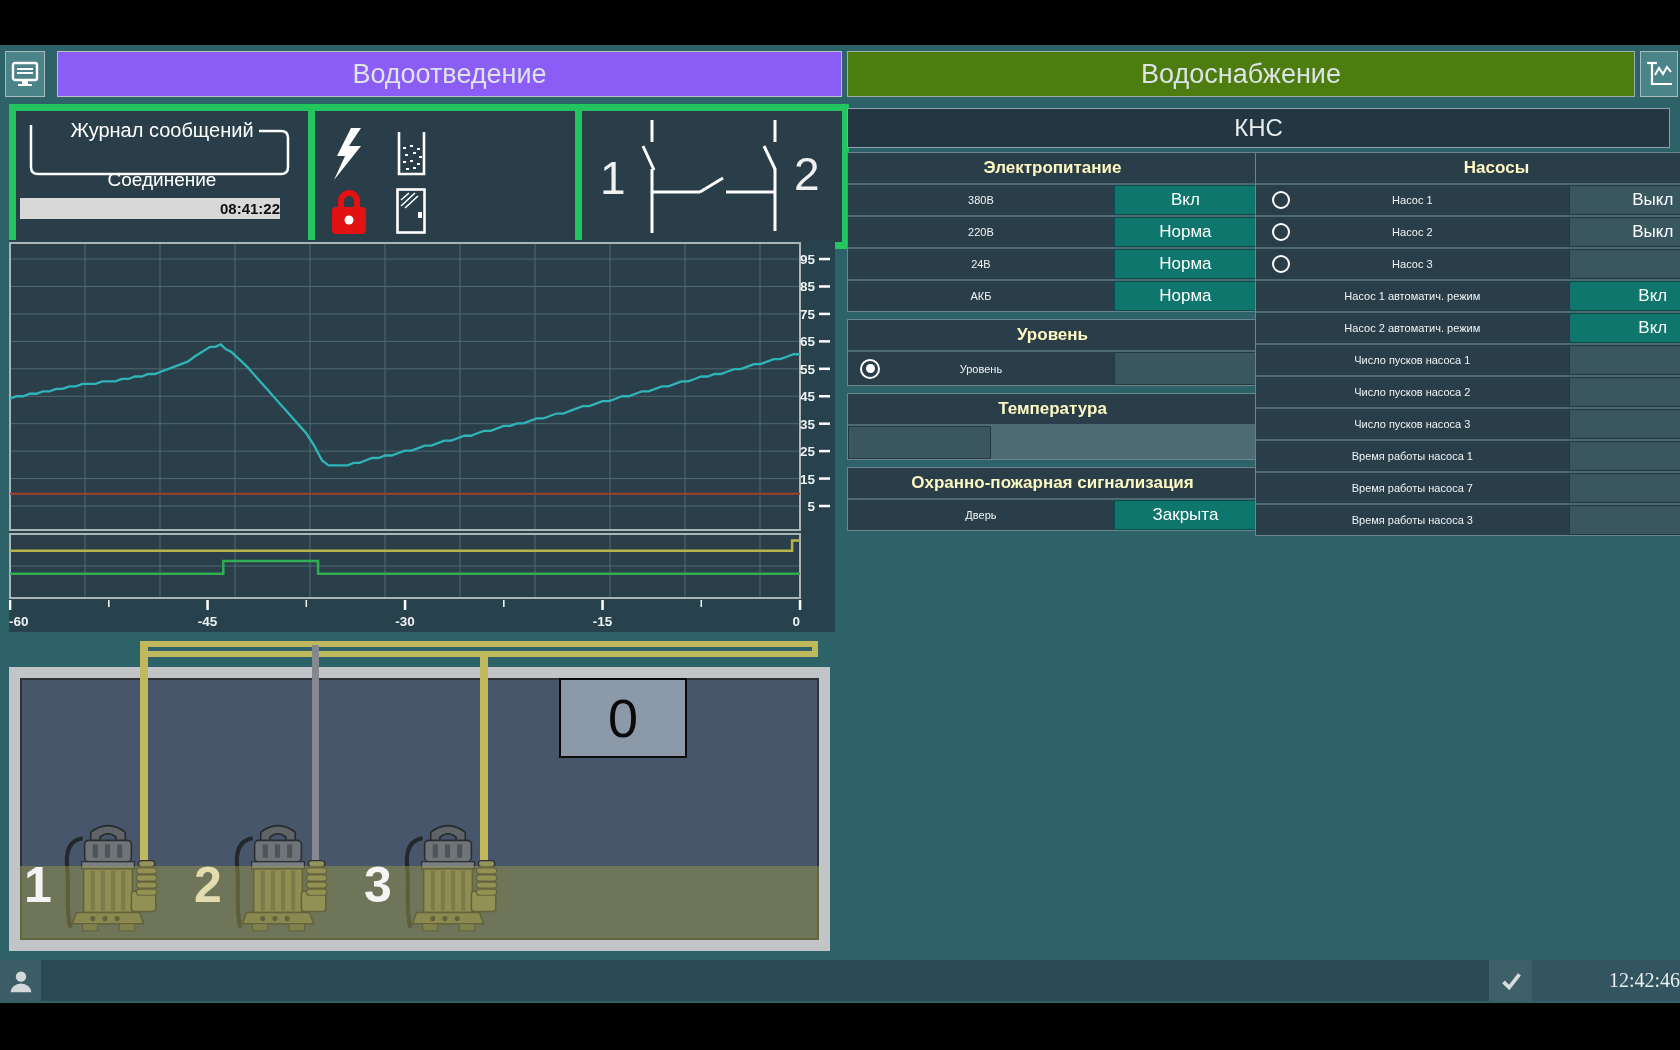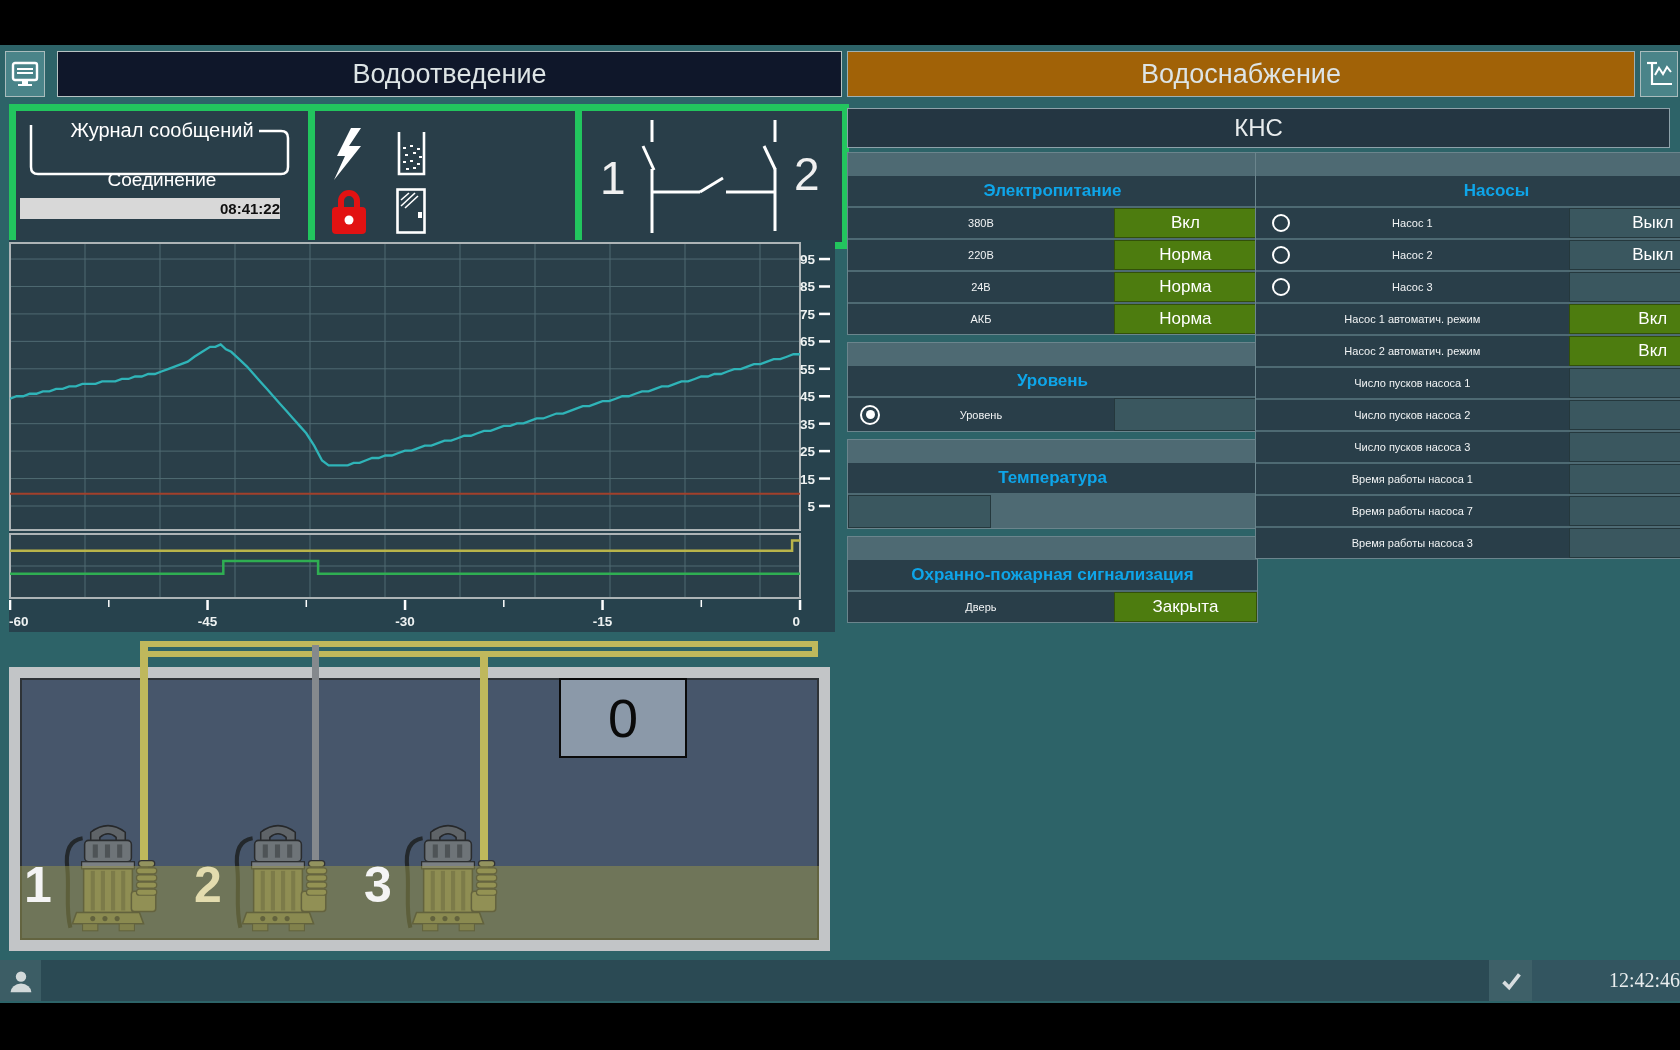--- a/index.html
+++ b/index.html
@@ -5,43 +5,43 @@
   html,body{margin:0;padding:0;background:#000;}
   #stage{position:relative;width:1680px;height:1050px;background:#000;overflow:hidden;
          font-family:"Liberation Sans",sans-serif;}
   .abs{position:absolute;}
   .bg-app{position:absolute;left:0;top:45px;width:1680px;height:958px;background:#2d6368;}
   
   .hdr-btn{position:absolute;top:51px;height:44px;background:#4a8489;border:1px solid #a9bcbd;
            display:flex;align-items:center;justify-content:center;cursor:pointer;}
   .tab{position:absolute;top:51px;height:44px;display:flex;align-items:center;justify-content:center;
        font-size:27px;color:#dde4e5;border:1px solid #b7c3c3;cursor:pointer;}
-  .tab-active{background:#0f172a;}
-  .tab-idle{background:#a16207;border-color:#9fb0b2;}
+  .tab-active{background:#8b5cf6;}
+  .tab-idle{background:#4d7c0f;border-color:#9fb0b2;}
   
   .panel{position:absolute;background:#293e49;border:7px solid #22c55e;}
   .chartpanel{background:#27424d;border:none;}
   
   .journal-text{position:absolute;left:0;top:8px;width:100%;text-align:center;color:#fff;font-size:20px;}
   .conn-label{position:absolute;left:0;top:58px;width:100%;text-align:center;color:#fff;font-size:19px;}
   .time-field{position:absolute;left:4px;top:87px;width:260px;height:21px;background:#d8d8d8;
               color:#101010;font-size:15px;font-weight:bold;text-align:right;line-height:21px;}
   
   .kns-title{position:absolute;background:#243642;border:1px solid #8ea2aa;color:#e8eced;
              font-size:24px;display:flex;align-items:center;justify-content:center;}
   .section{background:#4e6a73;border:1px solid #6b858d;margin-bottom:7px;}
-  .thead{height:30px;background:#293e49;color:#0ea5e9;font-size:17px;font-weight:bold;
-         display:flex;align-items:center;justify-content:center;margin-top:23px;}
+  .thead{height:30px;background:#293e49;color:#fef9c3;font-size:17px;font-weight:bold;
+         display:flex;align-items:center;justify-content:center;}
   .trow{display:flex;margin-top:2px;height:30px;position:relative;}
   .trow.tall{height:33px;}
   .tlabel{width:65%;background:#293e49;color:#f2f4f5;font-size:11px;
           display:flex;align-items:center;justify-content:center;}
   .tvalue{width:35%;background:#3a575f;border:1px solid rgba(0,0,0,.35);color:#fff;font-size:17px;
           display:flex;align-items:center;justify-content:center;box-sizing:border-box;}
-  .tvalue.green{background:#4d7c0f;}
+  .tvalue.green{background:#0f766e;}
   .radio{position:absolute;left:12px;top:50%;margin-top:-10px;width:20px;height:20px;border:2px solid #fff;
          border-radius:50%;box-sizing:border-box;display:flex;align-items:center;justify-content:center;}
   .radio::after{content:"";width:9px;height:9px;background:#fff;border-radius:50%;}
   .circ{position:absolute;left:16px;top:50%;margin-top:-9px;width:18px;height:18px;border:2.5px solid #fff;
         border-radius:50%;box-sizing:border-box;}
   
   .tank{position:absolute;left:9px;top:667px;width:799px;height:262px;background:#47566b;
         border:11px solid #c2c5c7;outline:2px solid #2e3337;outline-offset:-13px;}
   .pipe{position:absolute;background:#bfb85c;}
   .pipe-gray{position:absolute;background:#85898d;}

